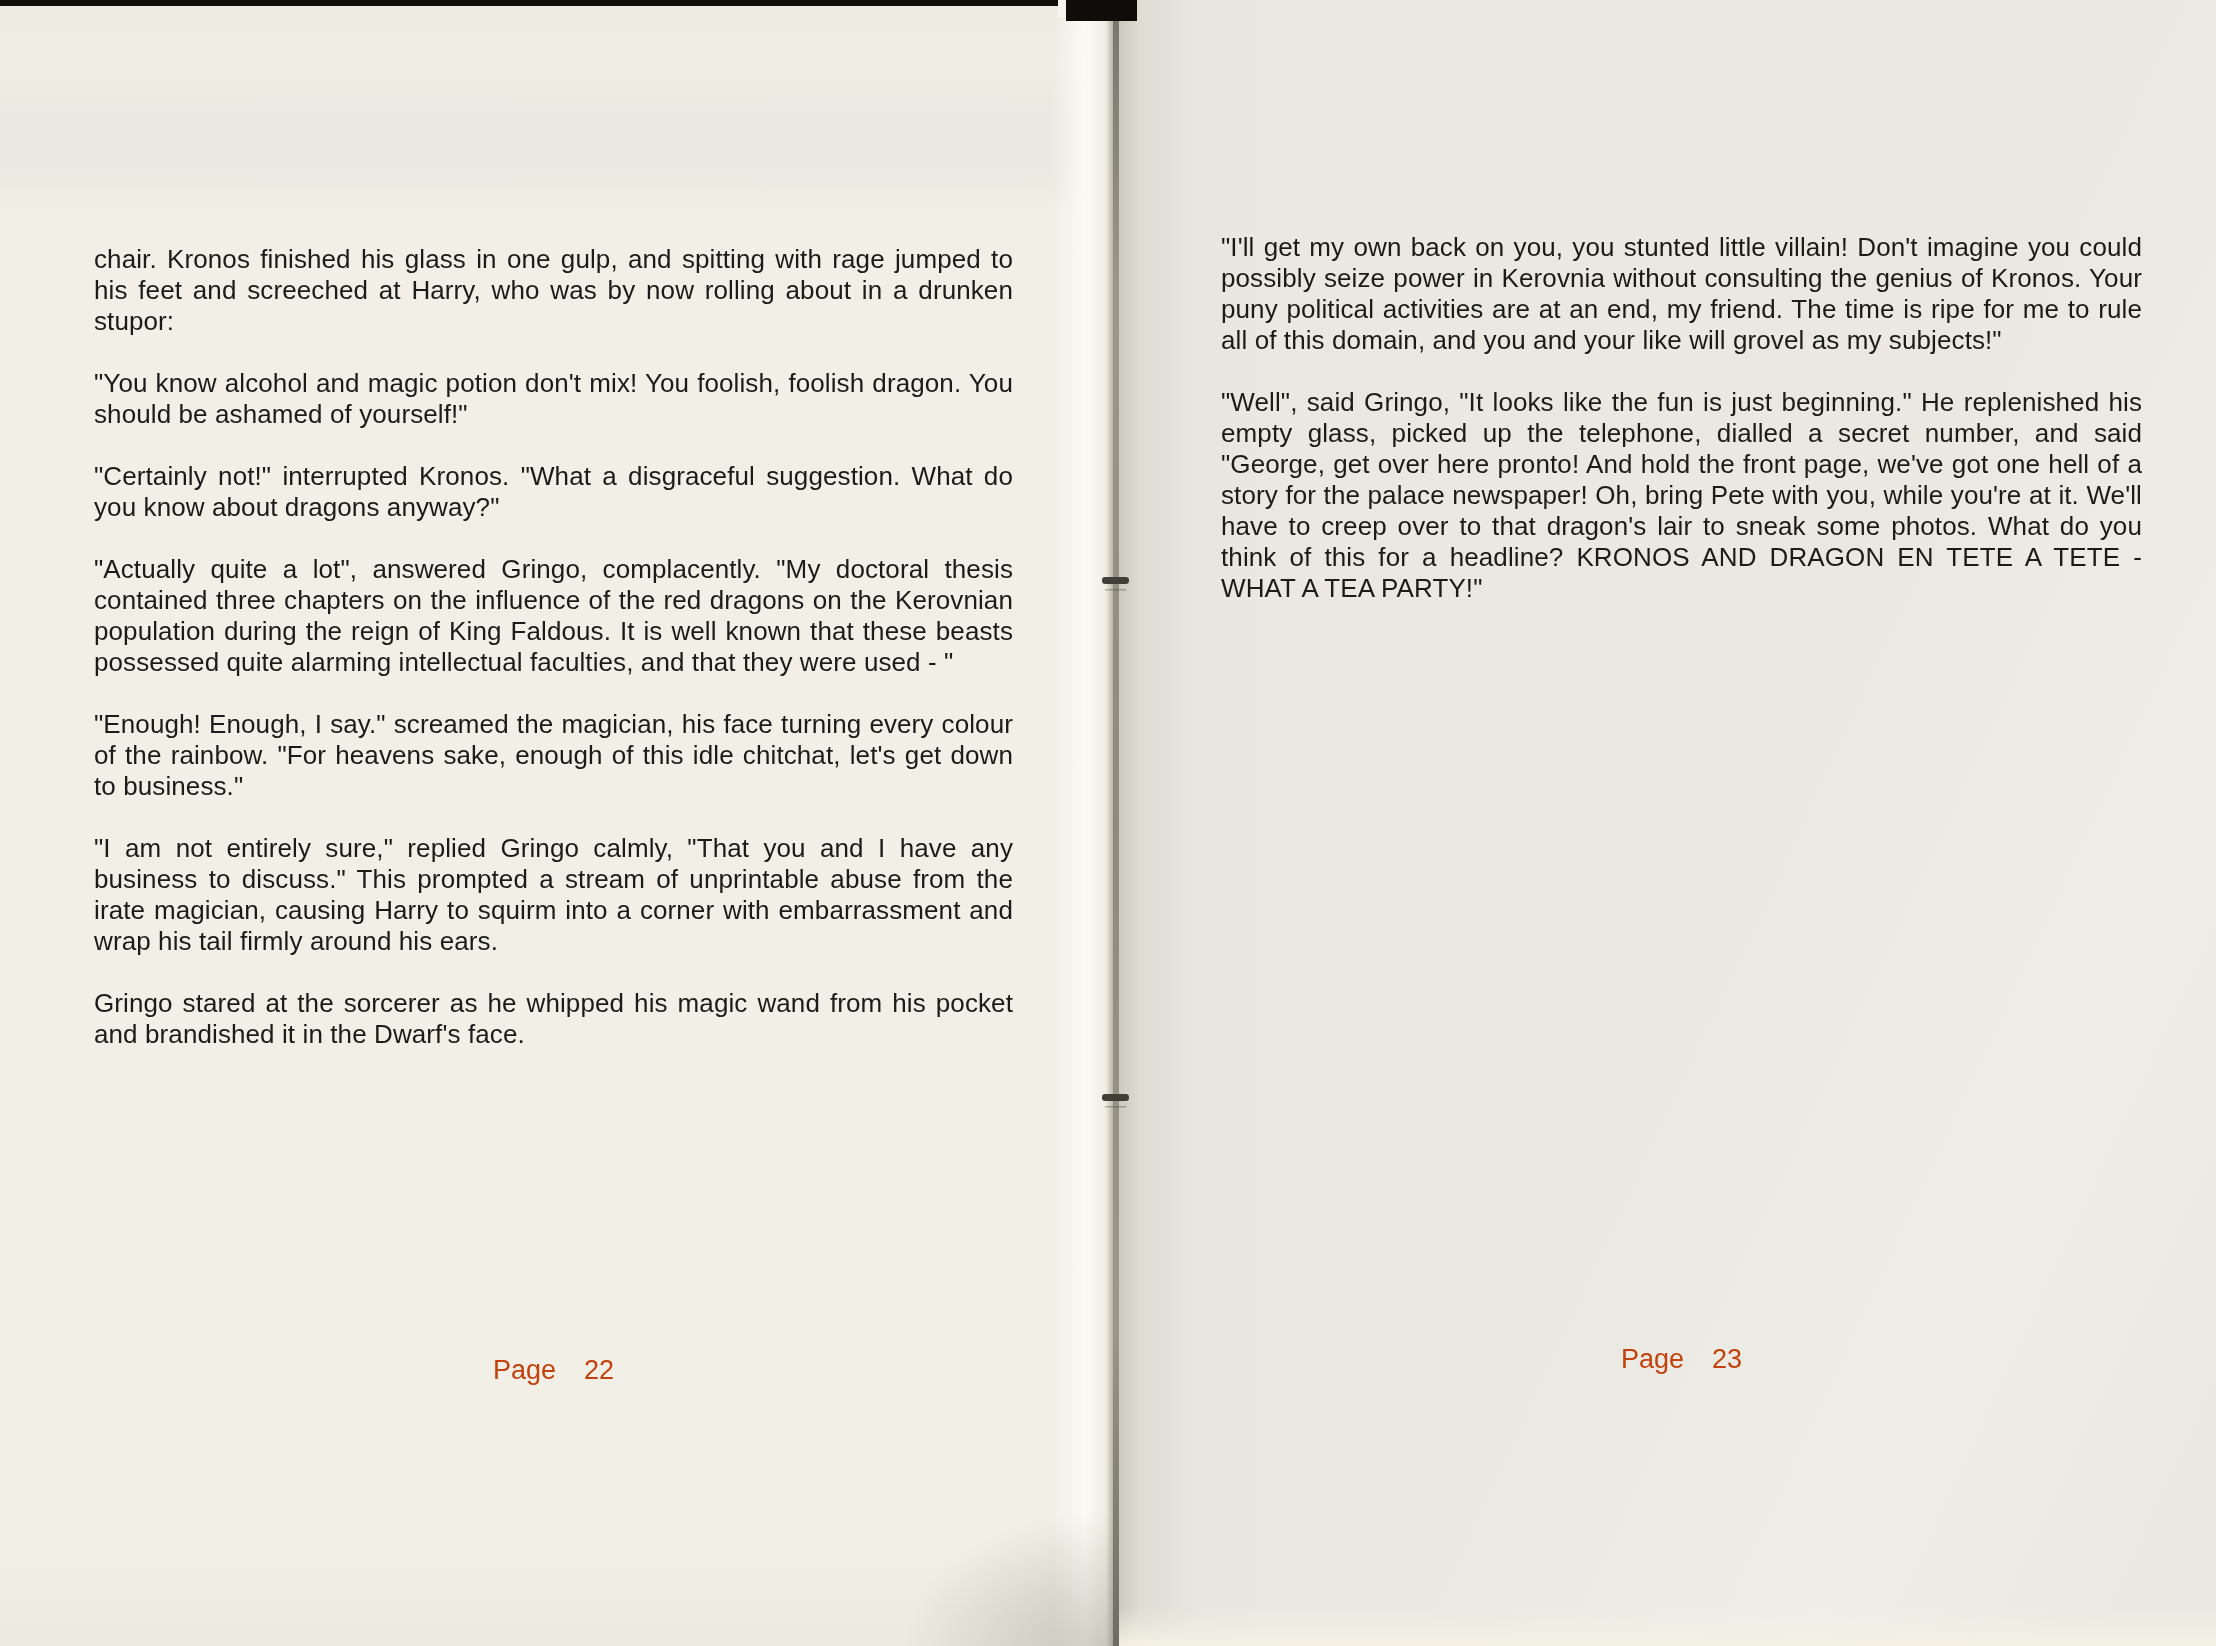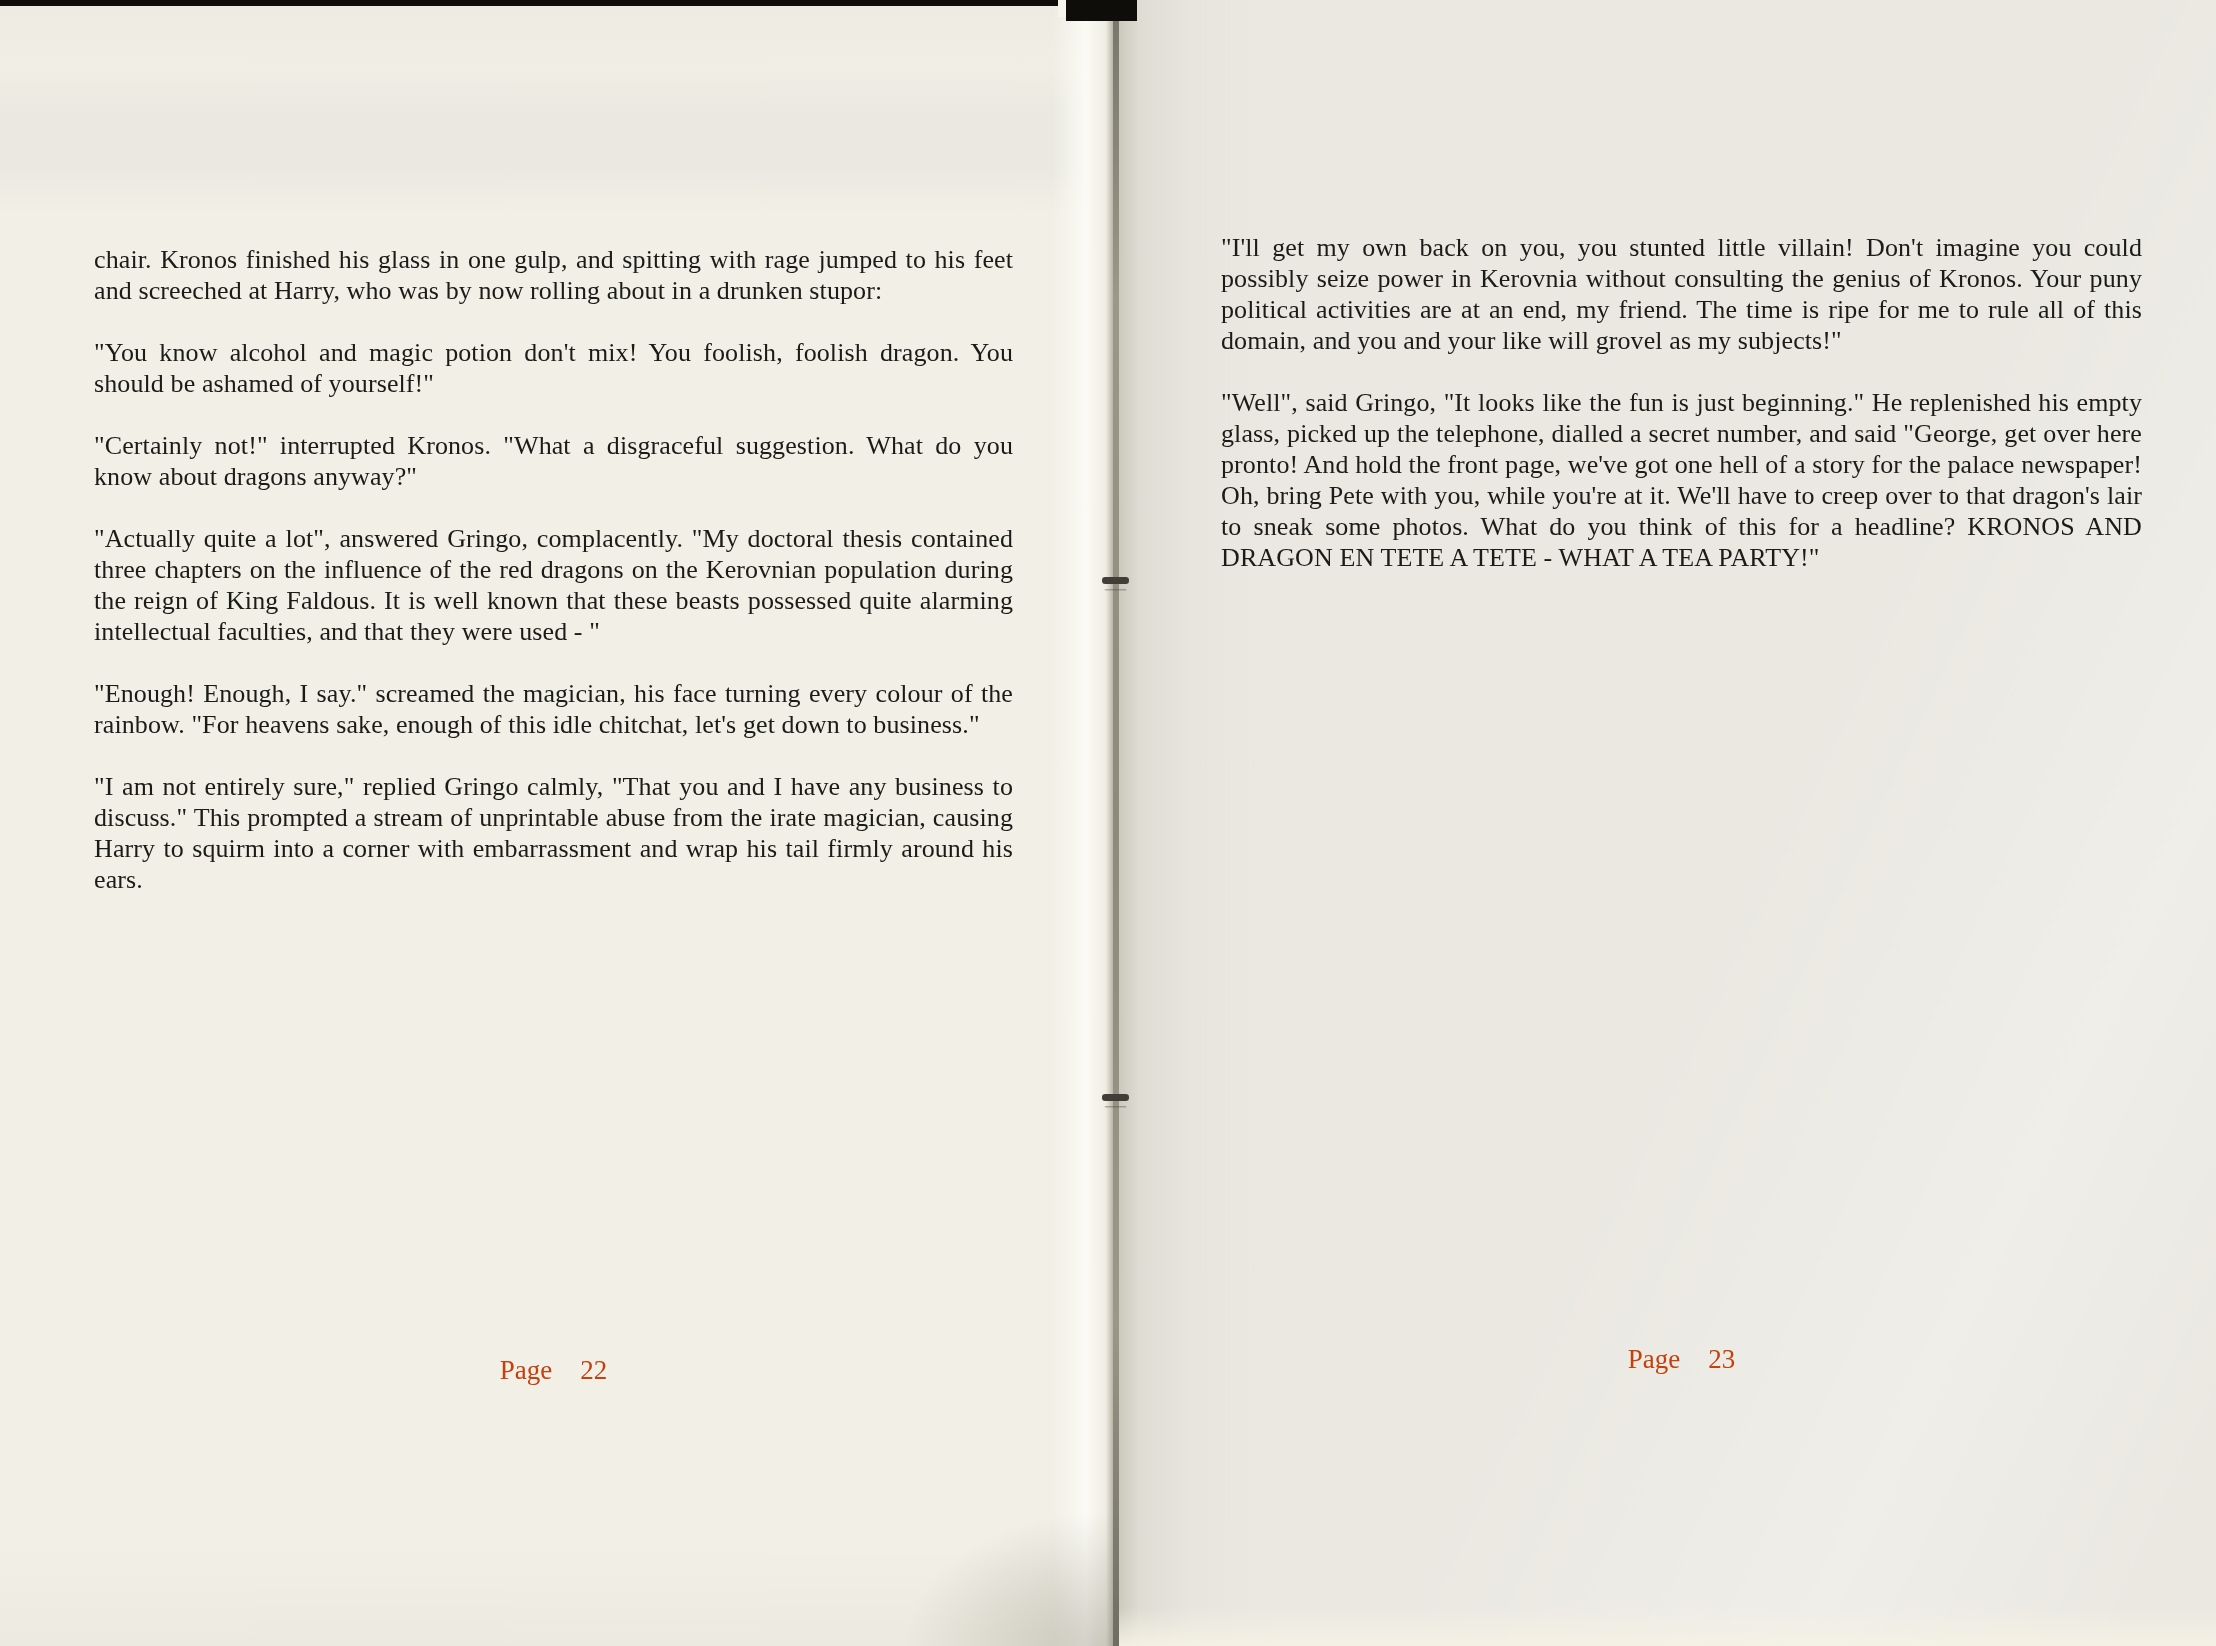--- a/index.html
+++ b/index.html
@@ -5,21 +5,21 @@
   html, body {
     margin: 0;
     padding: 0;
     background: #101009;
   }
   .stage {
     position: relative;
     width: 2216px;
     height: 1647px;
     overflow: hidden;
-    font-family: Liberation Serif, serif;
+    font-family: Liberation Sans, sans-serif;
     background: #ebe9e2;
   }
 
   
   .backdrop-top {
     position: absolute;
     left: 0; top: 0;
     width: 1136px; height: 6px;
     background: #0e0d0a;
   }
@@ -156,20 +156,21 @@
   <div class="backdrop-top-corner"></div>
   <div class="backdrop-page-notch"></div>
 
   <div class="text-block text-left">
     <p>chair. Kronos finished his glass in one gulp, and spitting with rage jumped to his feet and screeched at Harry, who was by now rolling about in a drunken stupor:</p>
     <p>"You know alcohol and magic potion don't mix!  You foolish, foolish dragon. You should be ashamed of yourself!"</p>
     <p>"Certainly not!" interrupted Kronos.  "What a disgraceful suggestion.  What do you know about dragons anyway?"</p>
     <p>"Actually quite a lot", answered Gringo, complacently.  "My doctoral thesis contained three chapters on the influence of the red dragons on the Kerovnian population during the reign of King Faldous.  It is well known that these beasts possessed quite alarming intellectual faculties, and that they were used - "</p>
     <p>"Enough!  Enough, I say." screamed the magician, his face turning every colour of the rainbow.  "For heavens sake, enough of this idle chitchat, let's get down to business."</p>
     <p>"I am not entirely sure," replied Gringo calmly, "That you and I have any business to discuss."  This prompted a stream of unprintable abuse from the irate magician, causing Harry to squirm into a corner with embarrassment and wrap his tail firmly around his ears.</p>
+    <p>Gringo stared at the sorcerer as he whipped his magic wand from his pocket and brandished it in the Dwarf's face.</p>
   </div>
   <div class="page-footer footer-left">
     <span>Page</span><span class="num">22</span>
   </div>
 
   <div class="text-block text-right">
     <p>"I'll get my own back on you, you stunted little villain!  Don't imagine you could possibly seize power in Kerovnia without consulting the genius of Kronos.  Your puny political activities are at an end, my friend.  The time is ripe for me to rule all of this domain, and you and your like will grovel as my subjects!"</p>
     <p>"Well", said Gringo, "It looks like the fun is just beginning." He replenished his empty glass, picked up the telephone, dialled a secret number, and said "George, get over here pronto! And hold the front page, we've got one hell of a story for the palace newspaper!  Oh, bring Pete with you, while you're at it. We'll have to creep over to that dragon's lair to sneak some photos. What do you think of this for a headline? KRONOS AND DRAGON EN TETE A TETE - WHAT A TEA PARTY!"</p>
   </div>
   <div class="page-footer footer-right">

